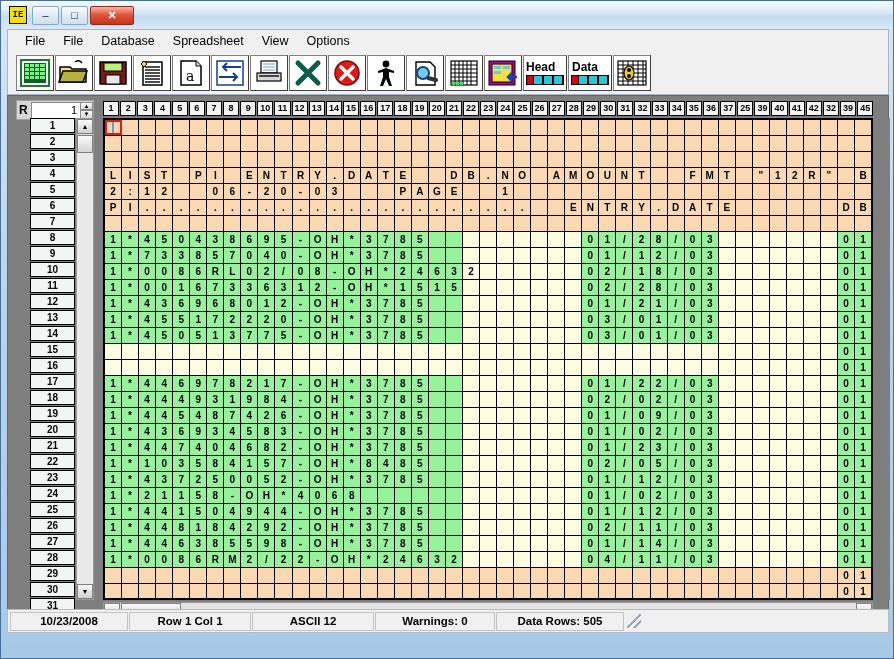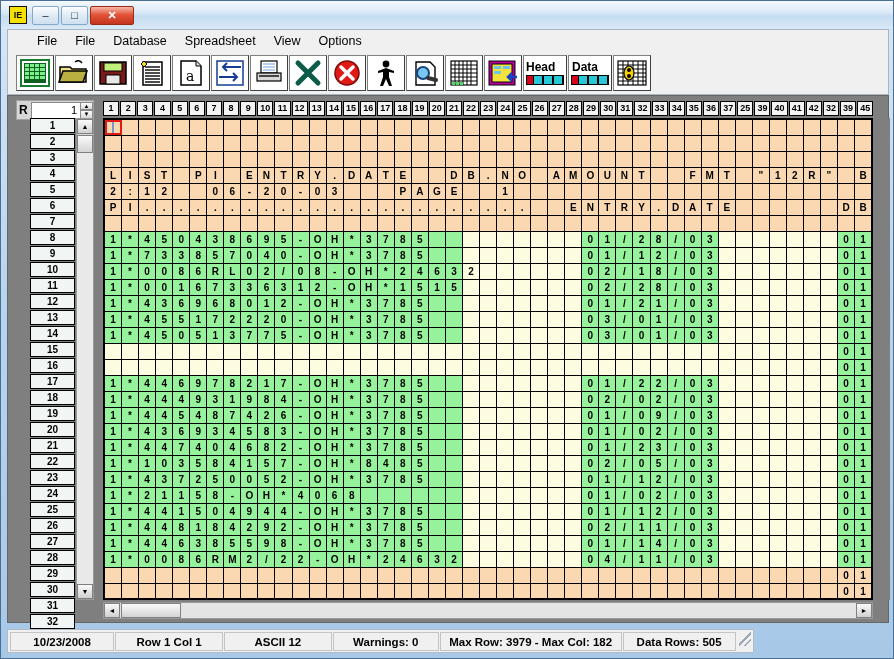--- a/index.html
+++ b/index.html
@@ -27,20 +27,21 @@
     padding: 0 2px;
   }
   #app-icon {
     width: 18px; height: 18px;
     margin: 0 5px 0 6px;
     background: #f5e000;
     border: 1px solid #111;
     color: #111; font-size: 9px; font-weight: bold;
     display: flex; align-items: center; justify-content: center;
     line-height: 1;
+    font-family: Liberation Mono, monospace;
   }
   #title-text {
     font-size: 13px; color: #0c2a4a;
     flex: 1;
   }
   .winbtns { display: flex; gap: 2px; padding-right: 4px; }
   .winbtn {
     width: 27px; height: 19px;
     border: 1px solid #85a8c6;
     border-radius: 2px;
@@ -55,21 +56,21 @@
   }
 
   
   #menubar {
     position: absolute; left: 6px; top: 28px;
     width: 882px; height: 22px;
     background: #f0f0f0;
     border: 1px solid #a8b6c4;
     border-bottom: none;
     display: flex; align-items: center;
-    padding-left: 20px;
+    padding-left: 8px;
   }
   .menu-item {
     font-size: 12.5px; color: #000;
     padding: 3px 9px;
   }
 
   
   #toolbar {
     position: absolute; left: 6px; top: 50px;
     width: 882px; height: 44px;
@@ -229,25 +230,25 @@
   }
   #hs-thumb {
     width: 60px; height: 15px; margin-left: 1px;
     background: linear-gradient(180deg,#fafafa,#d4d4d4);
     border: 1px solid #808080;
   }
   #hs-track { flex: 1; }
 
   
   #statusbar {
-    position: absolute; left: 6px; top: 628px;
-    width: 747px; height: 24px;
+    position: absolute; left: 6px; top: 608px;
+    width: 882px; height: 24px;
     background: #f0f0f0;
     border: 1px solid #b0bcc8;
-    display: flex; align-items: flex-start;
+    display: flex; align-items: center;
     padding: 2px 2px;
     gap: 1px;
   }
   .status-cell {
     height: 19px;
     border: 1px solid #c4c4c4;
     font-size: 11.5px; color: #000; font-weight: bold;
     display: flex; align-items: center; justify-content: center;
     background: #f0f0f0;
   }
@@ -2034,18 +2035,17 @@
       <div class="hs-arrow">►</div>
     </div>
 
   </div>
 
   <div id="statusbar">
     <div class="status-cell" style="width:118px">10/23/2008</div>
     <div class="status-cell" style="width:122px">Row 1 Col 1</div>
     <div class="status-cell" style="width:122px">ASCII 12</div>
     <div class="status-cell" style="width:120px">Warnings: 0</div>
-    <div class="status-cell" style="width:206px">Max Row: 3979 - Max Col: 182</div>
     <div class="status-cell" style="width:128px">Data Rows: 505</div>
     <div id="sgrip"></div>
   </div>
 
 </div>
 
 </body></html>

